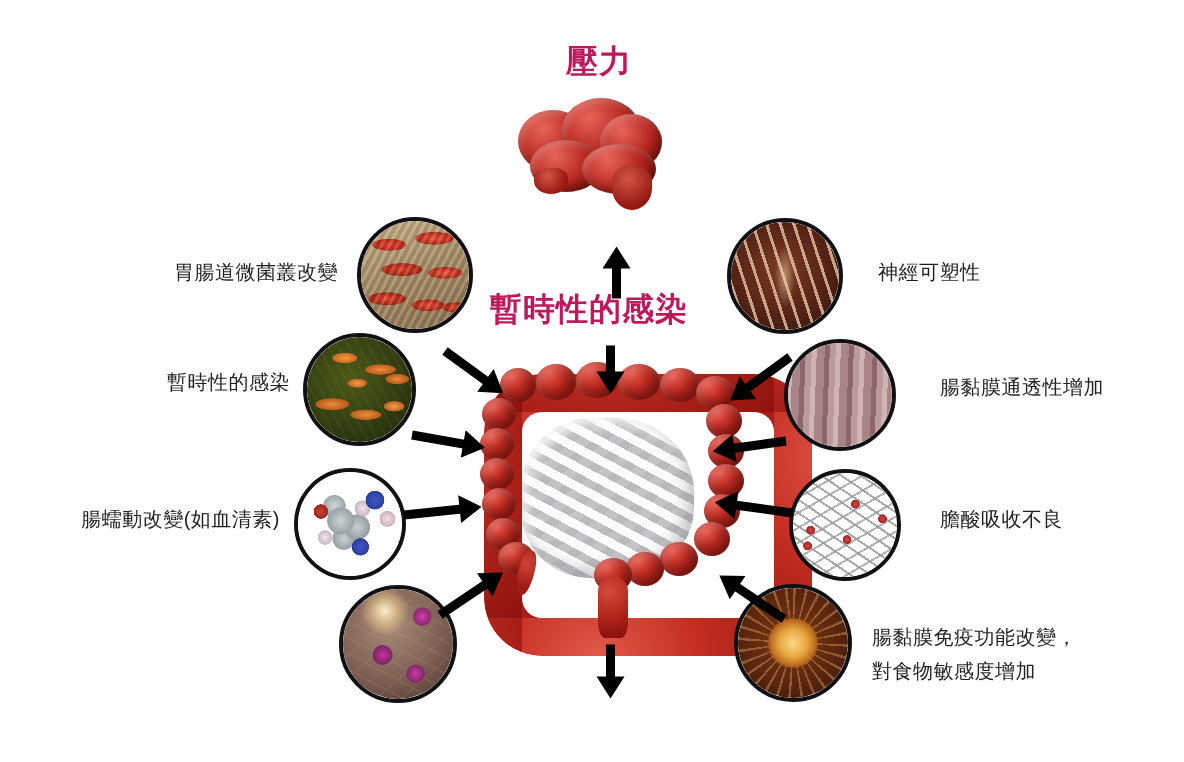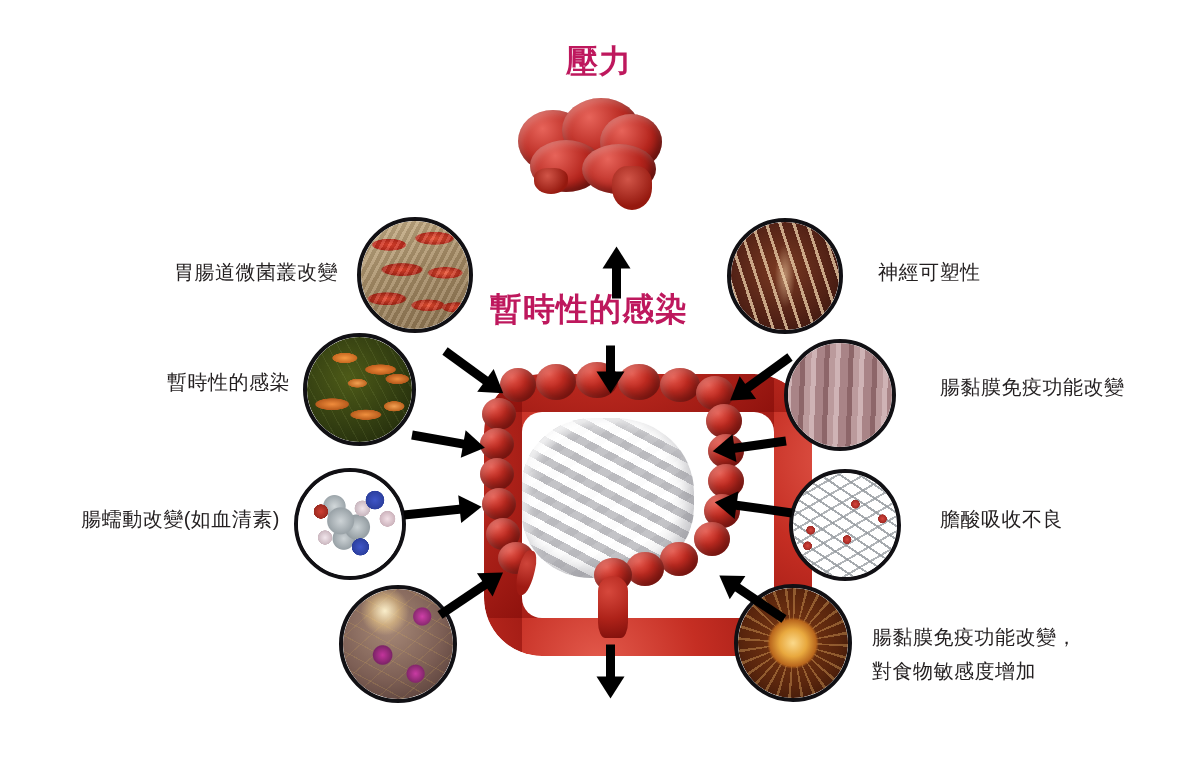--- a/index.html
+++ b/index.html
@@ -337,18 +337,18 @@
   <div class="arrow" style="left:784px; top:604px; width:68px; height:30px; transform:rotate(214deg);">
     <div class="shaft" style="width:58px;"></div>
     <div class="head" style="left:56px;"></div>
   </div>
 
   <div class="label left" style="left:118px; top:255px; width:220px;">胃腸道微菌叢改變</div>
   <div class="label left" style="left:110px; top:365px; width:180px;">暫時性的感染</div>
   <div class="label left" style="left:22px; top:502px; width:258px;">腸蠕動改變(如血清素)</div>
 
   <div class="label right" style="left:878px; top:255px; width:220px;">神經可塑性</div>
-  <div class="label right" style="left:940px; top:370px; width:240px;">腸黏膜免疫功能改變</div>
+  <div class="label right" style="left:940px; top:370px; width:240px;">腸黏膜通透性增加</div>
   <div class="label right" style="left:940px; top:502px; width:200px;">膽酸吸收不良</div>
   <div class="label right" style="left:872px; top:620px; width:300px;">腸黏膜免疫功能改變，
 對食物敏感度增加</div>
 
 </div>
 
 </body></html>

